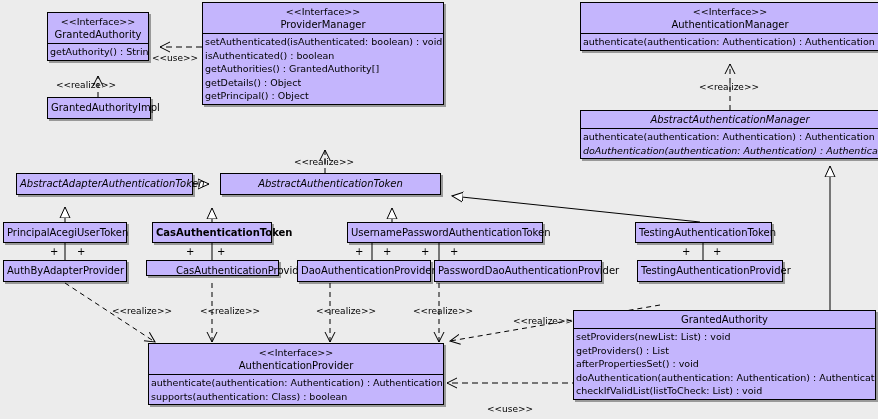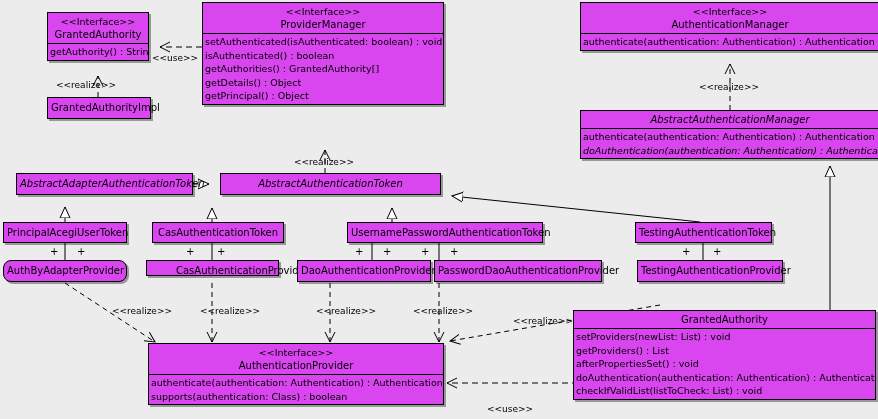--- a/index.html
+++ b/index.html
@@ -22,21 +22,21 @@
   }
   svg.edges {
     position: absolute;
     left: 0; top: 0;
     width: 878px;
     height: 419px;
     pointer-events: none;
   }
   .uml-class {
     position: absolute;
-    background: #d946ef;
+    background: #c4b5fd;
     border: 1px solid #000000;
     box-sizing: border-box;
     box-shadow: 2px 2px 0 0 rgba(0,0,0,0.35);
     z-index: 5;
   }
   .hdr {
     text-align: center;
     padding: 2px 2px 1px 2px;
     font-size: 10px;
     line-height: 13px;
@@ -216,33 +216,33 @@
   </div>
 
   <div class="uml-class" style="left:220px; top:173px; width:221px; height:22px;">
     <div class="simple-hdr abstract">AbstractAuthenticationToken</div>
   </div>
 
   <div class="uml-class" style="left:3px; top:222px; width:124px; height:21px;">
     <div class="simple-hdr">PrincipalAcegiUserToken</div>
   </div>
 
-  <div class="uml-class" style="left:152px; top:222px; width:132px; height:21px;">
+  <div class="uml-class" style="left:152px; top:222px; width:120px; height:21px;font-weight:bold;">
     <div class="simple-hdr">CasAuthenticationToken</div>
   </div>
 
   <div class="uml-class" style="left:347px; top:222px; width:196px; height:21px;">
     <div class="simple-hdr">UsernamePasswordAuthenticationToken</div>
   </div>
 
   <div class="uml-class" style="left:635px; top:222px; width:137px; height:21px;">
     <div class="simple-hdr">TestingAuthenticationToken</div>
   </div>
 
-  <div class="uml-class" style="left:3px; top:260px; width:124px; height:22px;border-radius:8px;">
+  <div class="uml-class" style="left:3px; top:260px; width:124px; height:22px;">
     <div class="simple-hdr">AuthByAdapterProvider</div>
   </div>
 
   <div class="uml-class" style="left:146px; top:260px; width:133px; height:16px;padding-left:26px;">
     <div class="simple-hdr">CasAuthenticationProvider</div>
   </div>
 
   <div class="uml-class" style="left:297px; top:260px; width:134px; height:22px;">
     <div class="simple-hdr">DaoAuthenticationProvider</div>
   </div>

